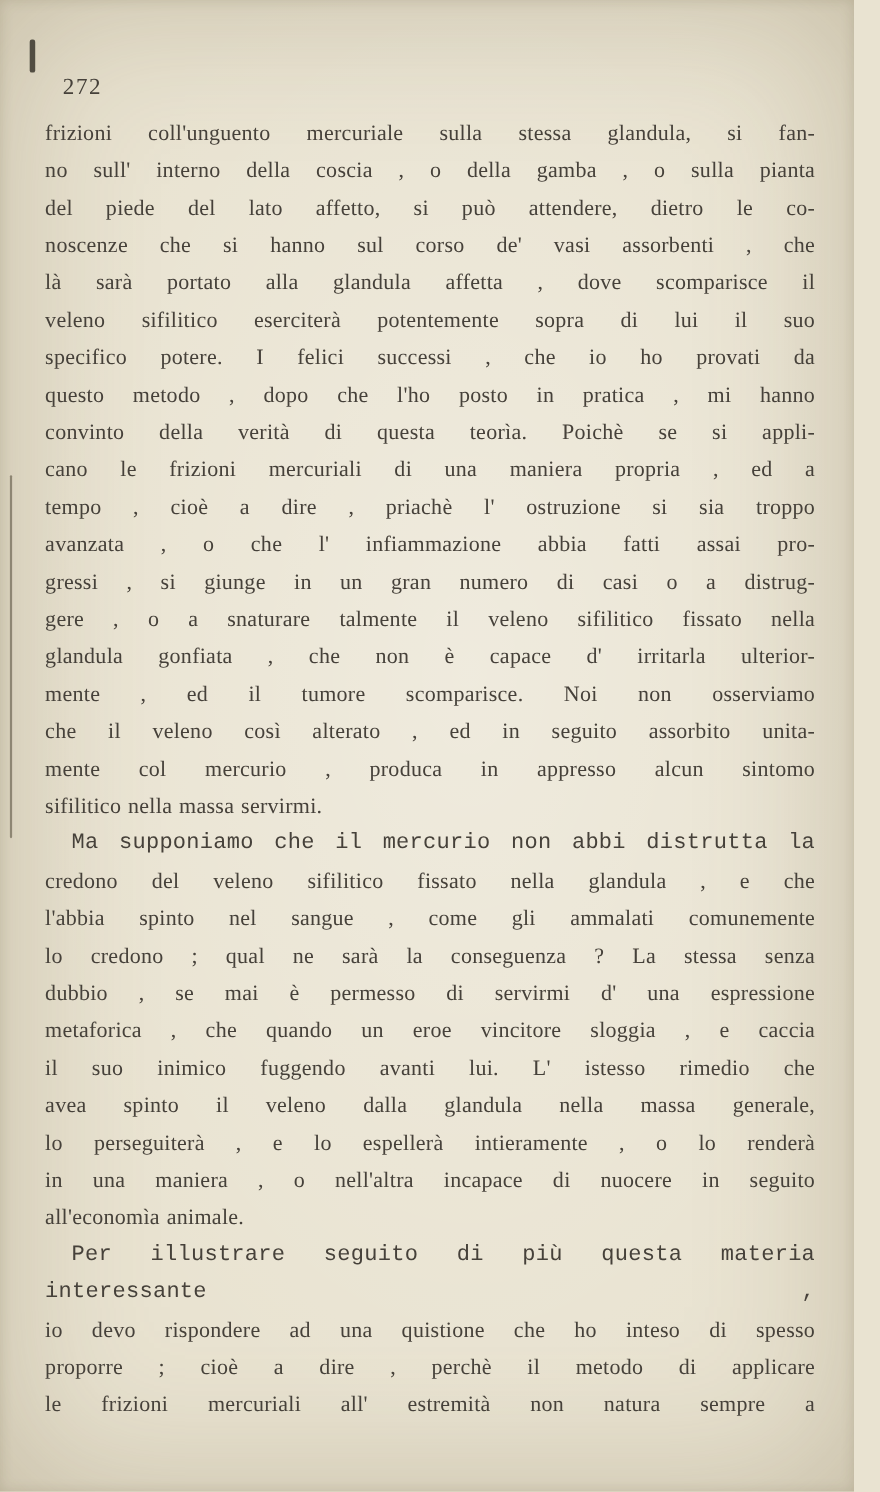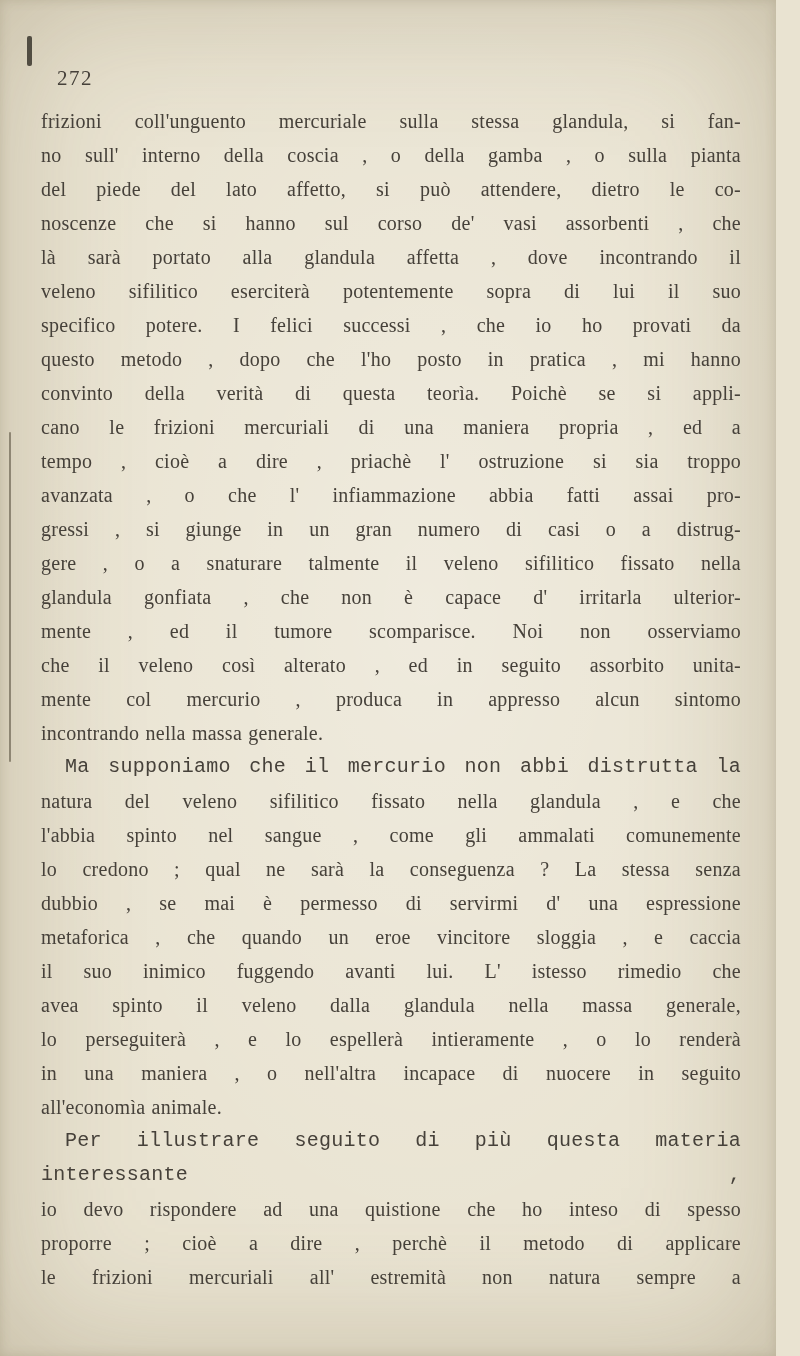--- a/index.html
+++ b/index.html
@@ -82,37 +82,37 @@
 
 <div class="page">
   <div class="stray-mark"></div>
   <div class="margin-line"></div>
   <div class="page-number">272</div>
   <div class="text-block" id="text-block">
       <div class="line">frizioni coll'unguento mercuriale sulla stessa glandula, si fan-</div>
       <div class="line">no sull' interno della coscia , o della gamba , o sulla pianta</div>
       <div class="line">del piede del lato affetto, si può attendere, dietro le co-</div>
       <div class="line">noscenze che si hanno sul corso de' vasi assorbenti , che</div>
-      <div class="line">là sarà portato alla glandula affetta , dove incontrando il</div>
+      <div class="line">là sarà portato alla glandula affetta , dove scomparisce il</div>
       <div class="line">veleno sifilitico eserciterà potentemente sopra di lui il suo</div>
       <div class="line">specifico potere. I felici successi , che io ho provati da</div>
       <div class="line">questo metodo , dopo che l'ho posto in pratica , mi hanno</div>
       <div class="line">convinto della verità di questa teorìa. Poichè se si appli-</div>
       <div class="line">cano le frizioni mercuriali di una maniera propria , ed a</div>
       <div class="line">tempo , cioè a dire , priachè l' ostruzione si sia troppo</div>
       <div class="line">avanzata , o che l' infiammazione abbia fatti assai pro-</div>
       <div class="line">gressi , si giunge in un gran numero di casi o a distrug-</div>
       <div class="line">gere , o a snaturare talmente il veleno sifilitico fissato nella</div>
       <div class="line">glandula gonfiata , che non è capace d' irritarla ulterior-</div>
       <div class="line">mente , ed il tumore scomparisce. Noi non osserviamo</div>
       <div class="line">che il veleno così alterato , ed in seguito assorbito unita-</div>
       <div class="line">mente col mercurio , produca in appresso alcun sintomo</div>
-      <div class="line para-end">incontrando nella massa generale.</div>
+      <div class="line para-end">sifilitico nella massa servirmi.</div>
       <div class="line indent">Ma supponiamo che il mercurio non abbi distrutta la</div>
-      <div class="line">natura del veleno sifilitico fissato nella glandula , e che</div>
+      <div class="line">credono del veleno sifilitico fissato nella glandula , e che</div>
       <div class="line">l'abbia spinto nel sangue , come gli ammalati comunemente</div>
       <div class="line">lo credono ; qual ne sarà la conseguenza ? La stessa senza</div>
       <div class="line">dubbio , se mai è permesso di servirmi d' una espressione</div>
       <div class="line">metaforica , che quando un eroe vincitore sloggia , e caccia</div>
       <div class="line">il suo inimico fuggendo avanti lui. L' istesso rimedio che</div>
       <div class="line">avea spinto il veleno dalla glandula nella massa generale,</div>
       <div class="line">lo perseguiterà , e lo espellerà intieramente , o lo renderà</div>
       <div class="line">in una maniera , o nell'altra incapace di nuocere in seguito</div>
       <div class="line para-end">all'economìa animale.</div>
       <div class="line indent">Per illustrare seguito di più questa materia interessante ,</div>

